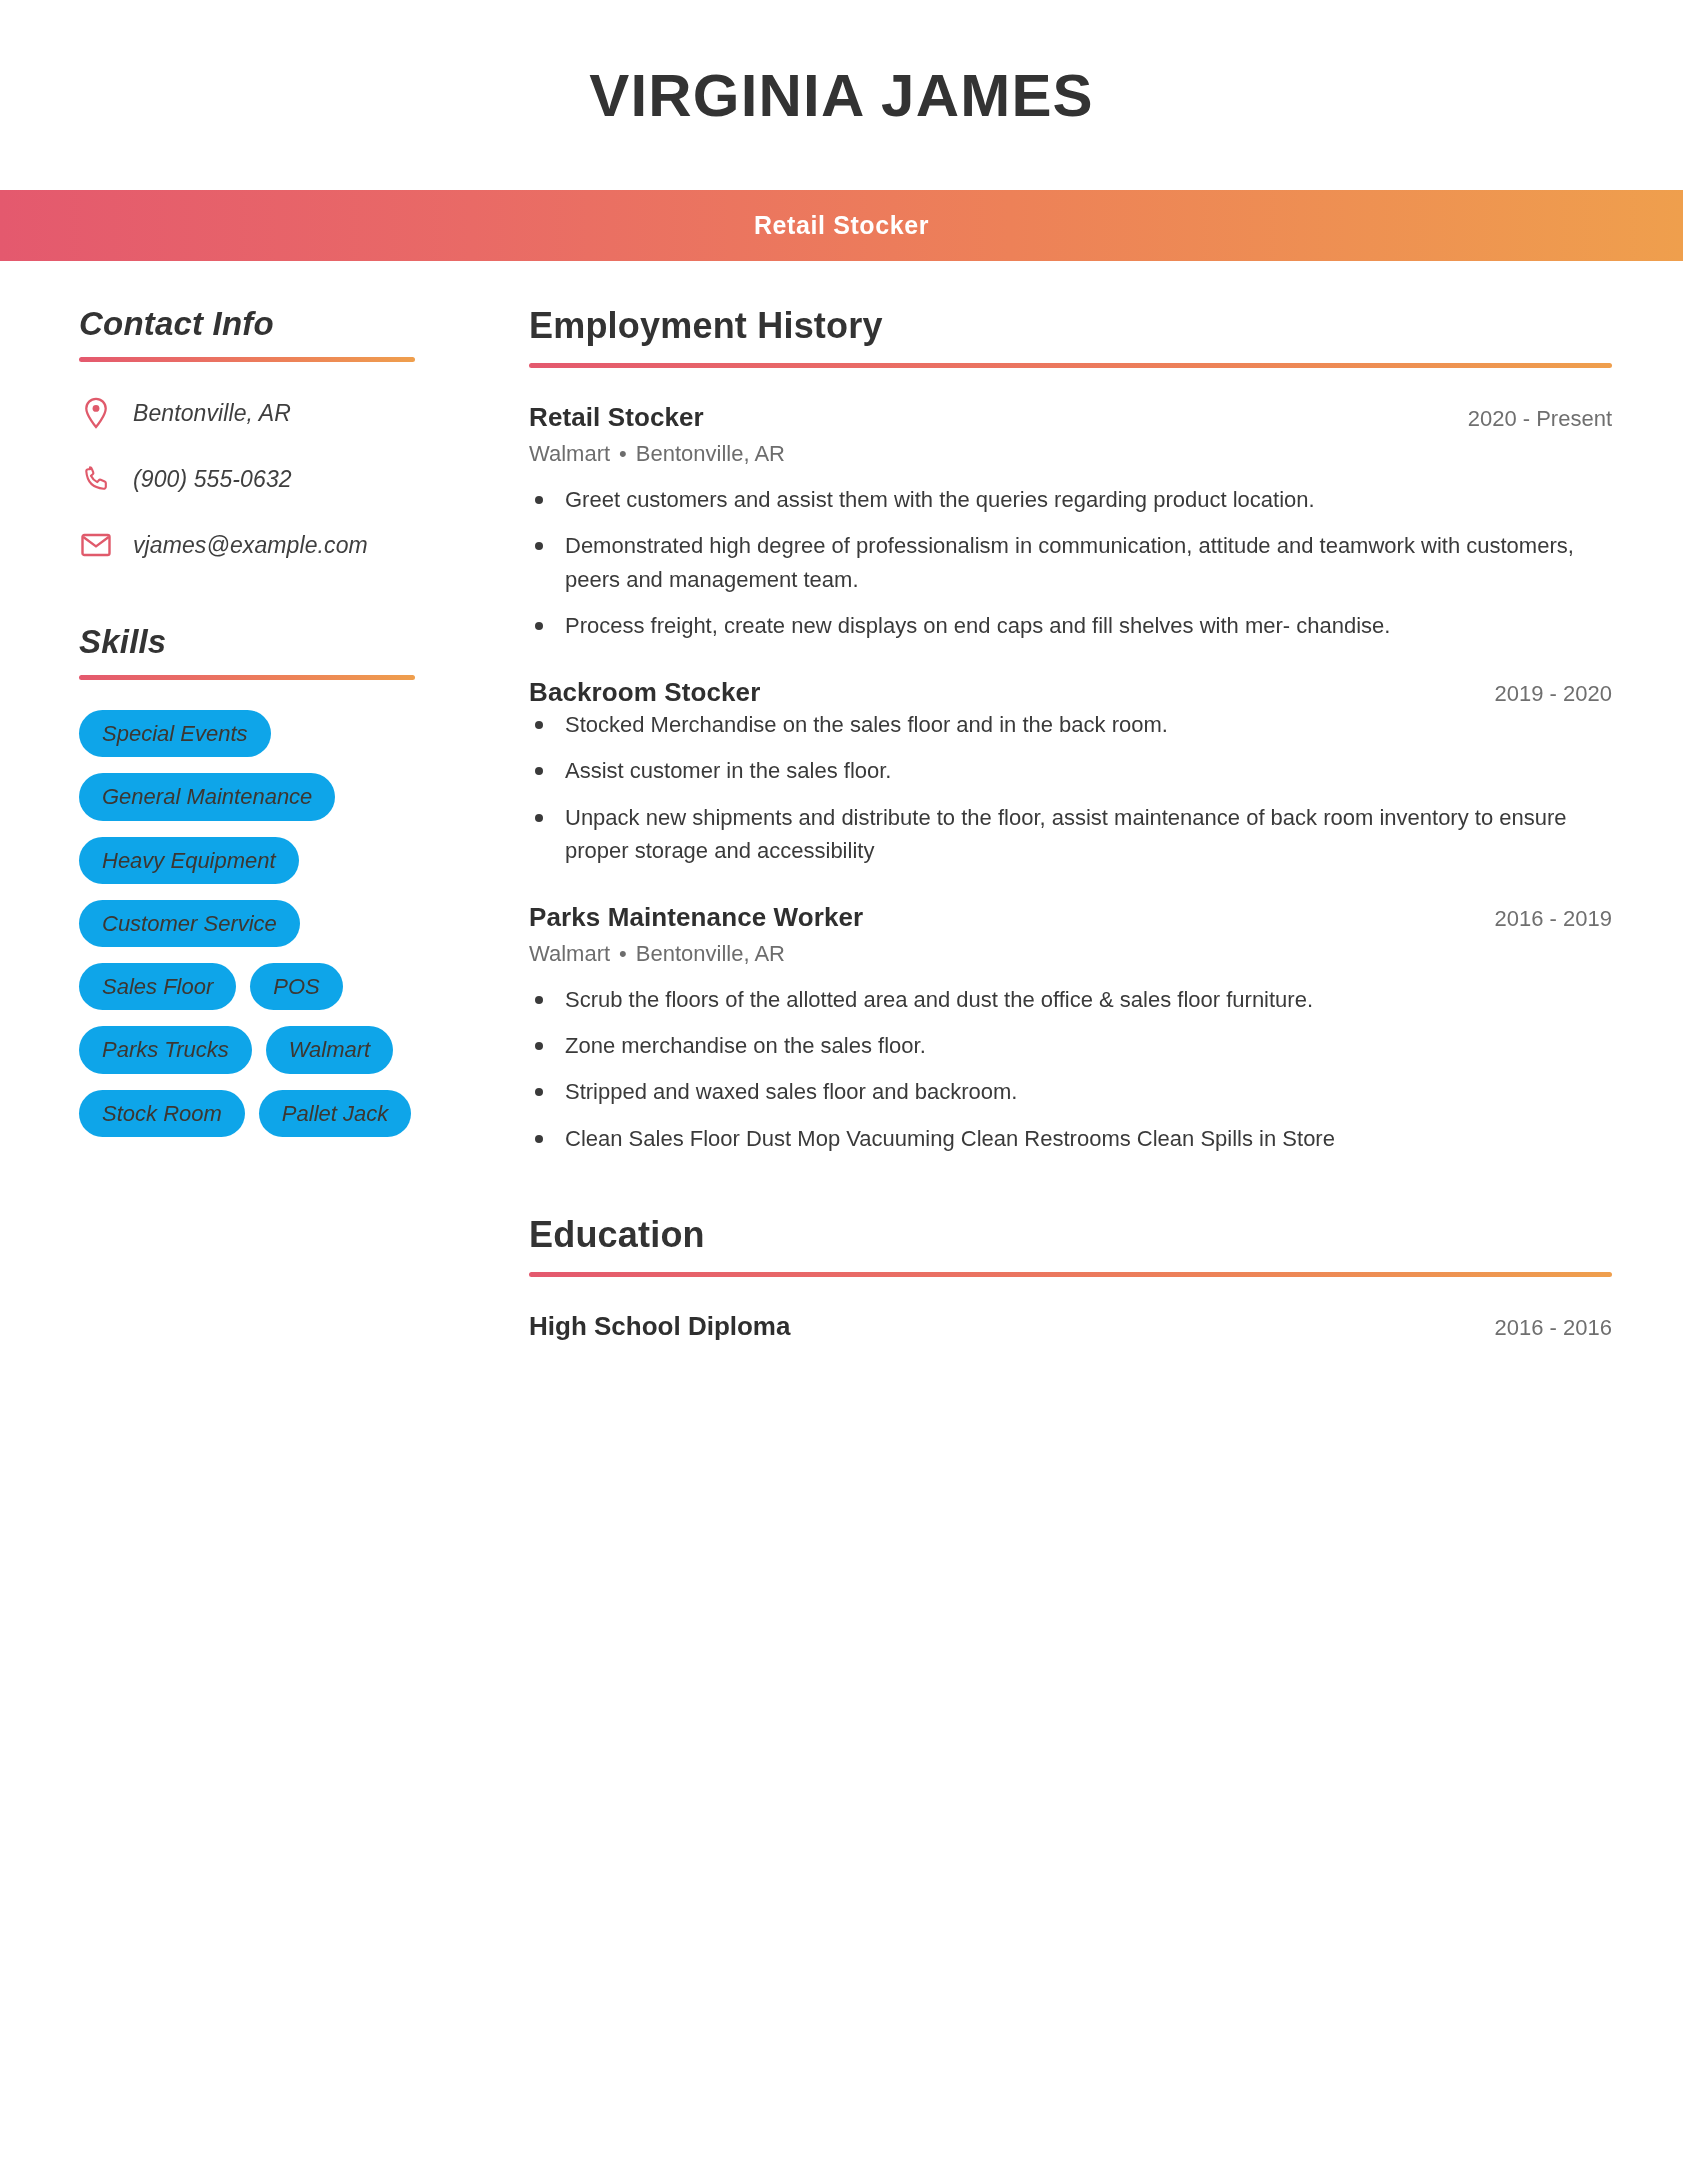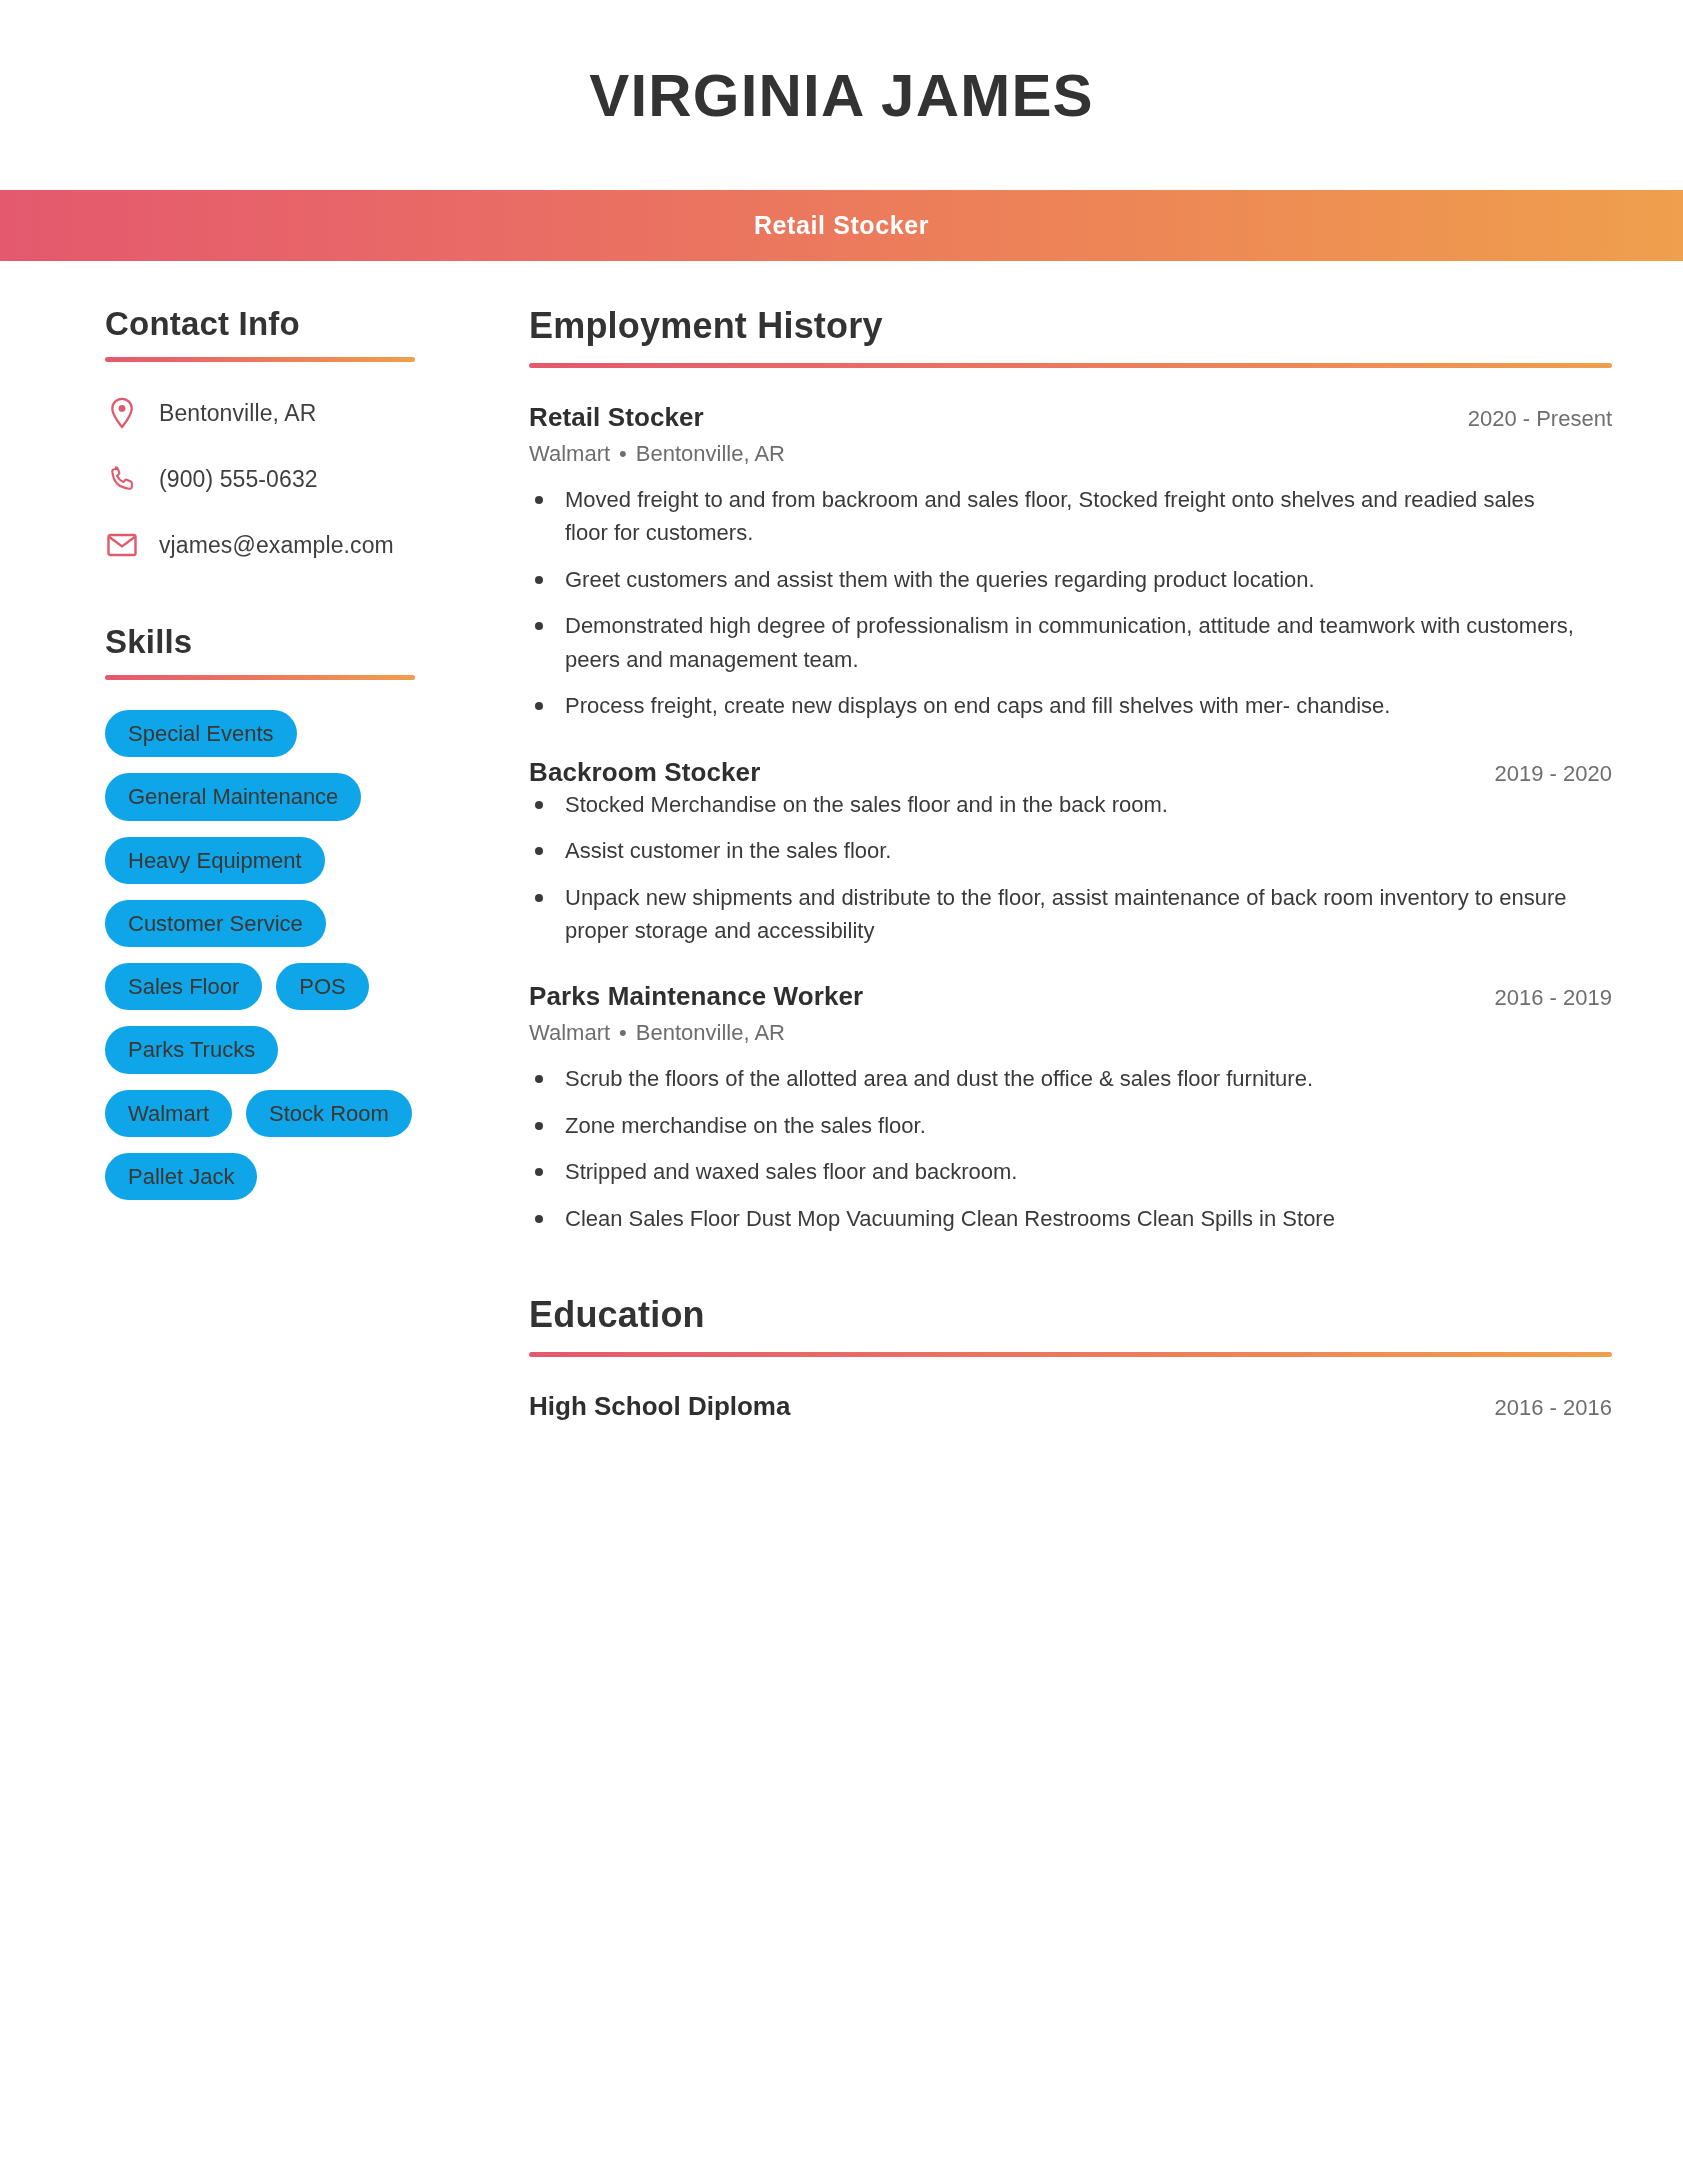--- a/index.html
+++ b/index.html
@@ -59,22 +59,23 @@
   
   .content {
     display: flex;
     align-items: flex-start;
     padding-top: 44px;
   }
 
   .sidebar {
     width: 465px;
     flex: 0 0 465px;
-    padding-left: 105px;
+    padding-left: 79px;
     padding-right: 50px;
+    font-style: italic;
   }
 
   .main {
     flex: 1;
     padding-left: 64px;
     padding-right: 71px;
   }
 
   
   .sec-heading {
@@ -305,21 +306,20 @@
         <div class="sec-heading main-heading">Employment History</div>
         <div class="rule"></div>
         <div id="job-list">
             <div class="job">
               <div class="job-head">
                 <div class="job-role">Retail Stocker</div>
                 <div class="job-dates">2020 - Present</div>
               </div>
               <div class="job-meta"><span>Walmart</span><span class="sep">•</span><span>Bentonville, AR</span></div>
               <ul class="bullets">
-                <li>Moved freight to and from backroom and sales floor, Stocked freight onto shelves and readied sales floor for customers.</li>
                 <li>Greet customers and assist them with the queries regarding product location.</li>
                 <li>Demonstrated high degree of professionalism in communication, attitude and teamwork with customers, peers and management team.</li>
                 <li>Process freight, create new displays on end caps and fill shelves with mer- chandise.</li>
               </ul>
             </div>
             <div class="job">
               <div class="job-head">
                 <div class="job-role">Backroom Stocker</div>
                 <div class="job-dates">2019 - 2020</div>
               </div>

